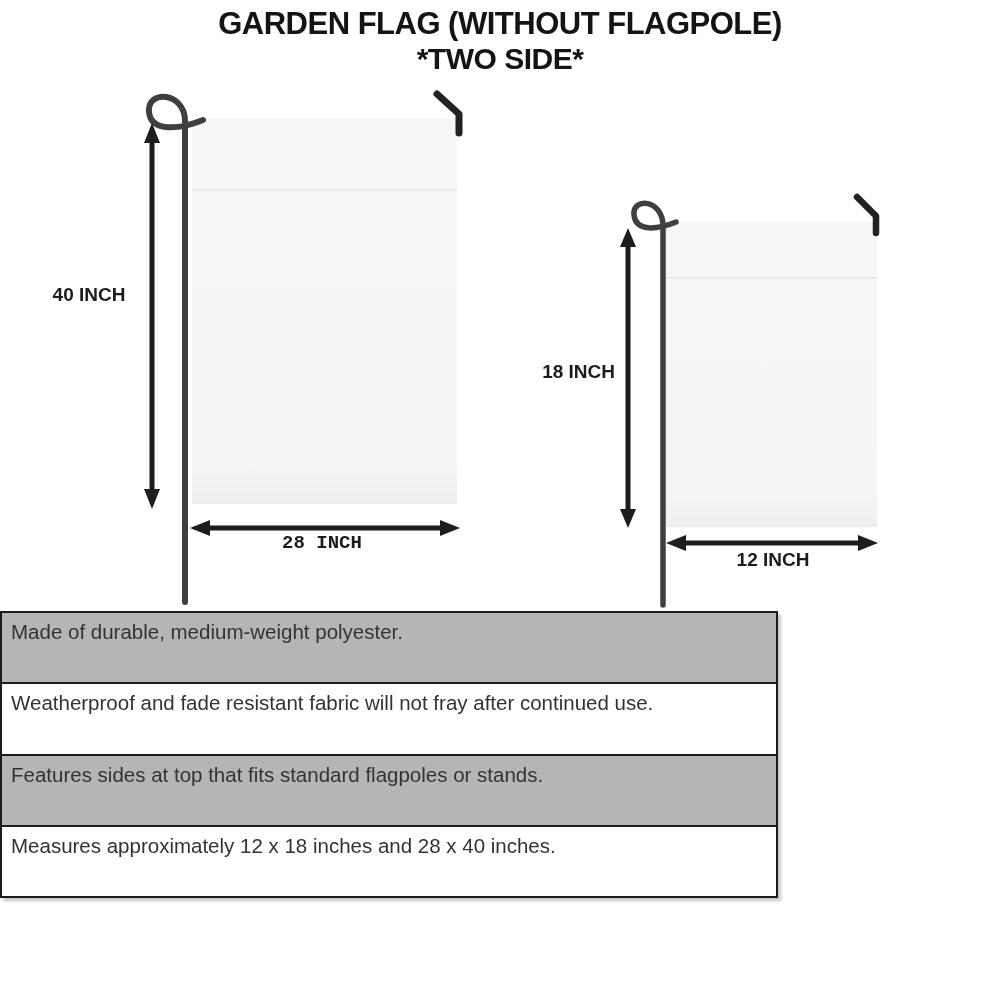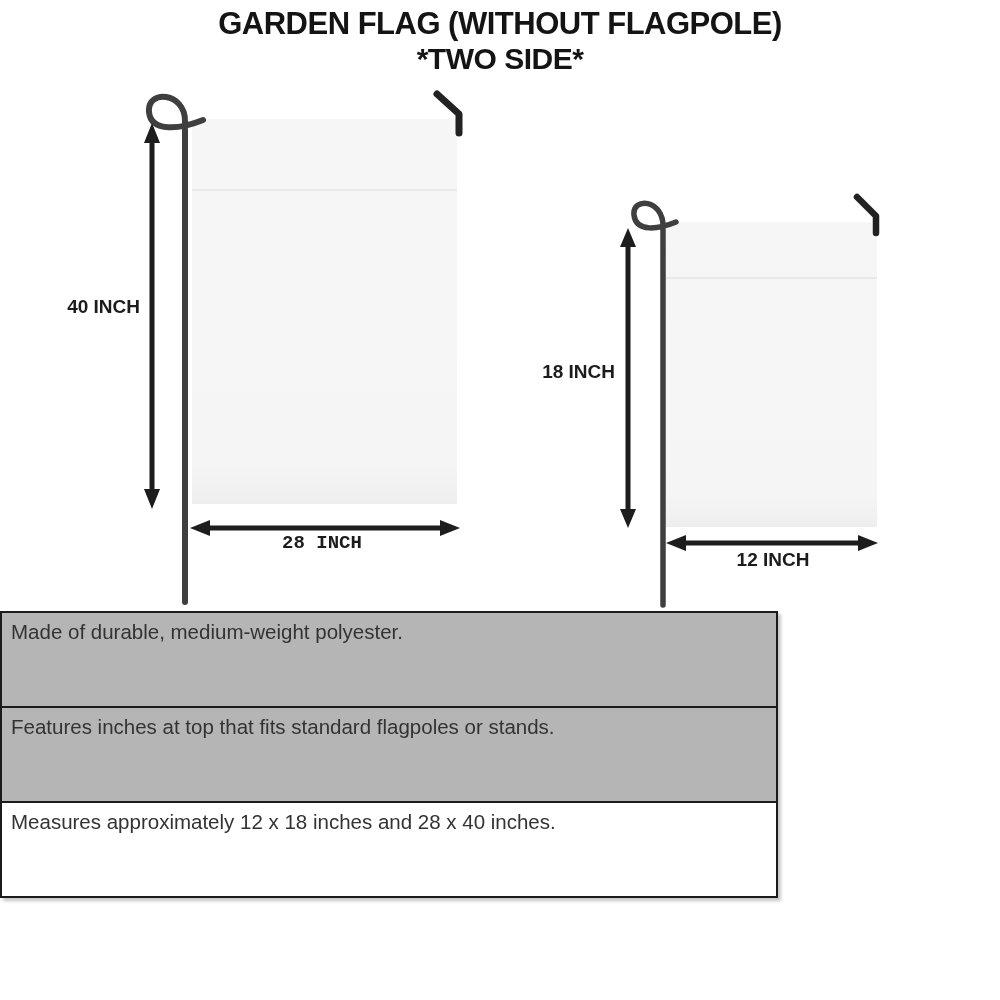--- a/index.html
+++ b/index.html
@@ -21,21 +21,21 @@
   
   .diagram-svg { position: absolute; top: 0; left: 0; width: 1000px; height: 1000px; }
 
   .dim-label {
     position: absolute; font-size: 19px; font-weight: 700; color: #1c1c1c;
     letter-spacing: 0px; white-space: nowrap;
   }
   .dim-label.right-align { text-align: right; }
   .dim-label.center-align { text-align: center; }
 
-  #label-large-height { left: 38px;  top: 296px; width: 102px; }
+  #label-large-height { left: 38px;  top: 284px; width: 102px; text-align: center; }
   #label-large-width  { left: 242px; top: 532px; width: 160px; font-family: Liberation Mono, monospace; }
   #label-small-height { left: 513px; top: 361px; width: 102px; }
   #label-small-width  { left: 693px; top: 549px; width: 160px; }
 
   
   .features-panel {
     position: absolute; left: 0; top: 611px; width: 778px; height: 287px;
     border: 2px solid #1b1b1b;
     display: flex; flex-direction: column;
     box-shadow: 3px 3px 3px rgba(0,0,0,0.22);
@@ -116,15 +116,16 @@
   </g>
 </svg>
 
 <div class="dim-label right-align" id="label-large-height">40 INCH</div>
 <div class="dim-label center-align" id="label-large-width">28 INCH</div>
 <div class="dim-label right-align" id="label-small-height">18 INCH</div>
 <div class="dim-label center-align" id="label-small-width">12 INCH</div>
 
 <div class="features-panel">
   <div class="feature-row gray">Made of durable, medium-weight polyester.</div>
-  <div class="feature-row gray">Features inches at top that fits standard flagpoles or stands.</div>
+  <div class="feature-row white">Weatherproof and fade resistant fabric will not fray after continued use.</div>
+  <div class="feature-row gray">Features sides at top that fits standard flagpoles or stands.</div>
   <div class="feature-row white">Measures approximately 12 x 18 inches and 28 x 40 inches.</div>
 </div>
 
 </body></html>

